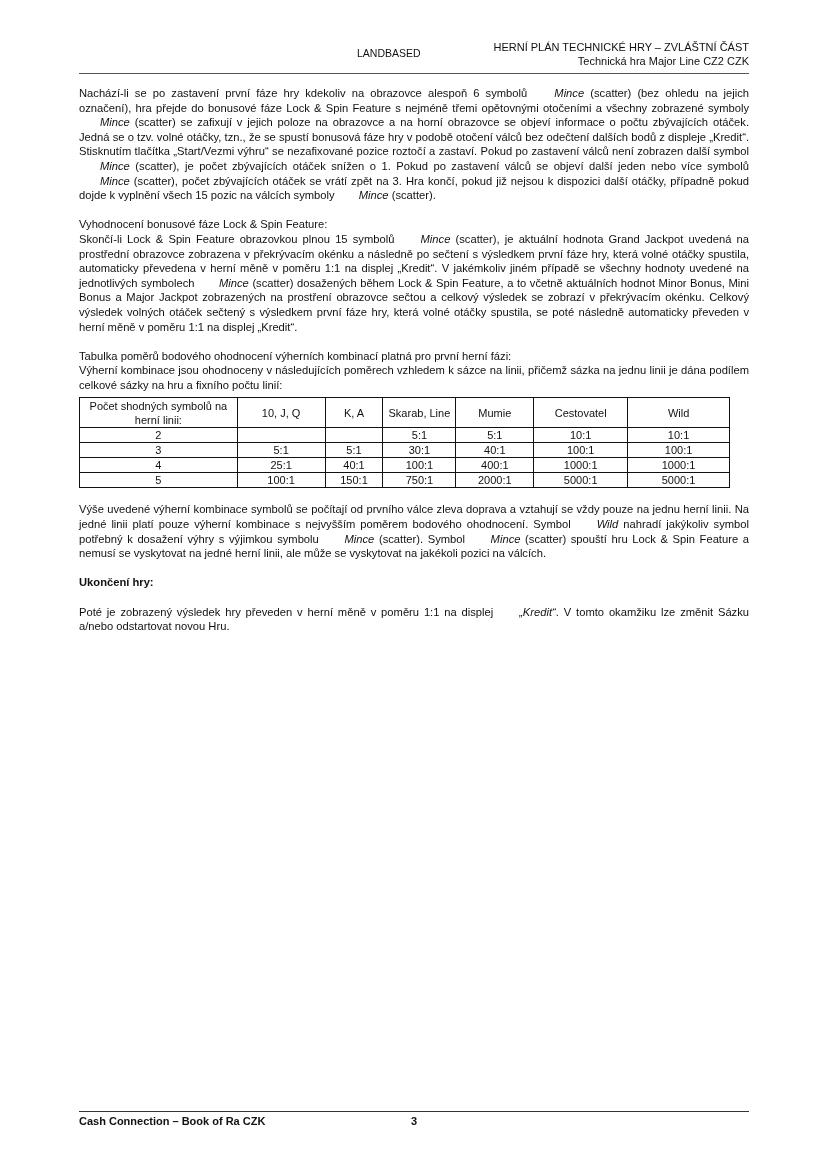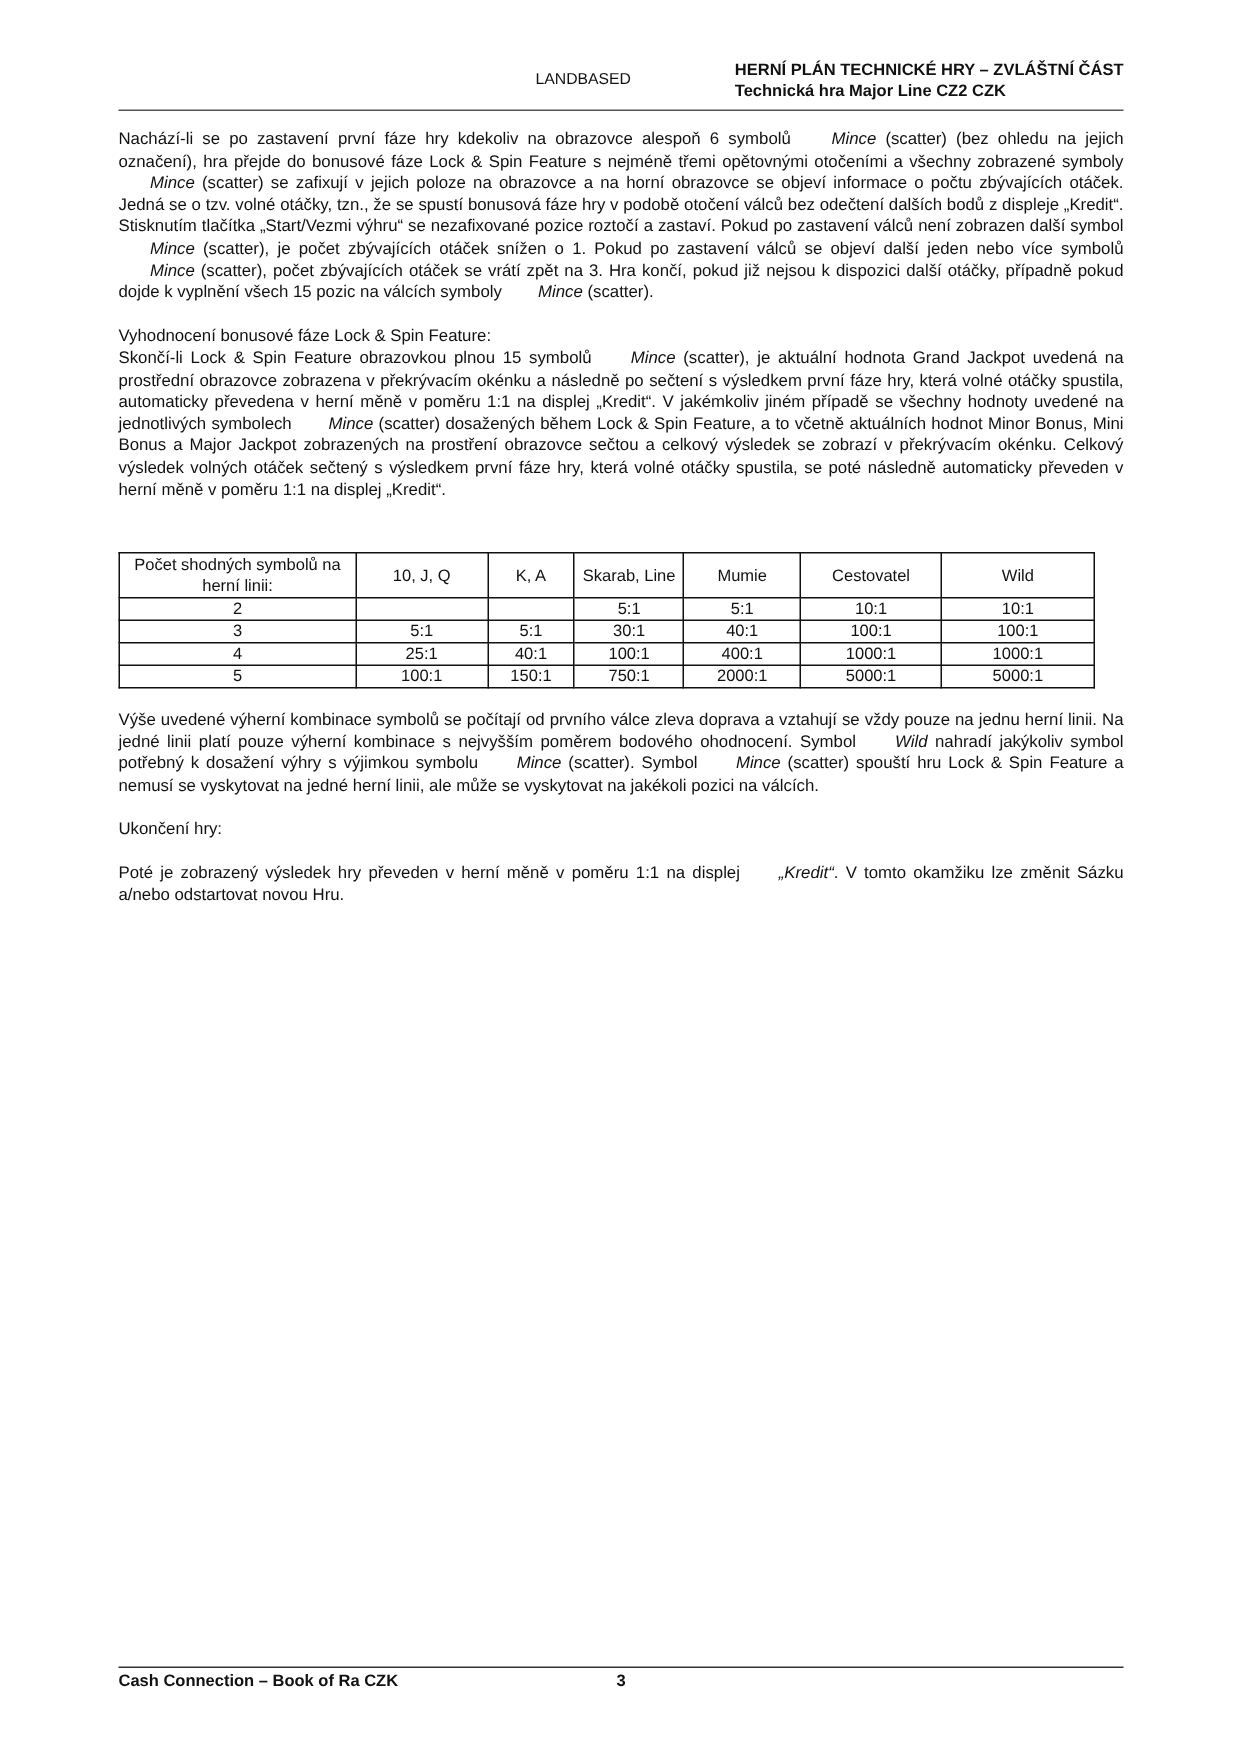--- a/index.html
+++ b/index.html
@@ -1,25 +1,25 @@
 <!DOCTYPE html>
 <html><head>
 <meta charset="utf-8">
 <style>
   html, body { margin: 0; padding: 0; background: #ffffff; }
   body { width: 827px; height: 1169px; position: relative; overflow: hidden;
          font-family: "Liberation Sans", sans-serif; color: #111; }
   .page { position: absolute; left: 0; top: 0; width: 827px; height: 1169px; }
   .hdr-left { position: absolute; left: 357px; top: 47px; font-size: 10.5px; font-weight: normal; text-align: center; }
-  .hdr-right { position: absolute; right: 78px; top: 40px; font-size: 11px; font-weight: bold; line-height: 14px; }
+  .hdr-right { position: absolute; right: 78px; top: 40px; text-align: right; font-size: 11px; font-weight: normal; line-height: 14px; }
   .hdr-rule { position: absolute; left: 79px; top: 73px; width: 670px; height: 0; border-top: 1.5px solid #555; }
   .body { position: absolute; left: 79px; top: 86px; width: 670px; font-size: 11.2px; line-height: 14.6px; }
   .p { margin: 0 0 14.6px 0; text-align: justify; }
   .p i { font-style: italic; padding-left: 21px; }
-  .title { font-weight: normal; margin: 0 0 14.6px 0; }
+  .title { font-weight: bold; margin: 0 0 14.6px 0; }
   table.pay { border-collapse: collapse; width: 651px; margin: 5px 0 14px 0; font-size: 11px; }
   table.pay td, table.pay th { border: 1px solid #111; text-align: center; padding: 0; line-height: 14px; font-weight: normal; }
   table.pay th { height: 29px; }
   table.pay td { height: 14px; }
   .ftr-rule { position: absolute; left: 79px; top: 1111px; width: 670px; border-top: 1px solid #333; }
   .ftr-left { position: absolute; left: 79px; top: 1115px; font-size: 11px; font-weight: bold; }
   .ftr-page { position: absolute; left: 411px; top: 1115px; font-size: 11px; font-weight: bold; }
 </style>
 </head>
 <body>
@@ -36,21 +36,22 @@
     <p class="p">
       <span>Nachází-li se po zastavení první fáze hry kdekoliv na obrazovce alespoň 6 symbolů </span><i>Mince</i><span> (scatter) (bez ohledu na jejich označení), hra přejde do bonusové fáze Lock &amp; Spin Feature s nejméně třemi opětovnými otočeními a všechny zobrazené symboly </span><i>Mince</i><span> (scatter) se zafixují v jejich poloze na obrazovce a na horní obrazovce se objeví informace o počtu zbývajících otáček. Jedná se o tzv. volné otáčky, tzn., že se spustí bonusová fáze hry v podobě otočení válců bez odečtení dalších bodů z displeje „Kredit“. Stisknutím tlačítka „Start/Vezmi výhru“ se nezafixované pozice roztočí a zastaví. Pokud po zastavení válců není zobrazen další symbol </span><i>Mince</i><span> (scatter), je počet zbývajících otáček snížen o 1. Pokud po zastavení válců se objeví další jeden nebo více symbolů </span><i>Mince</i><span> (scatter), počet zbývajících otáček se vrátí zpět na 3. Hra končí, pokud již nejsou k dispozici další otáčky, případně pokud dojde k vyplnění všech 15 pozic na válcích symboly </span><i>Mince</i><span> (scatter).</span>
     </p>
 
     <p class="p">
       <span>Vyhodnocení bonusové fáze Lock &amp; Spin Feature:</span><br>
       <span>Skončí-li Lock &amp; Spin Feature obrazovkou plnou 15 symbolů </span><i>Mince</i><span> (scatter), je aktuální hodnota Grand Jackpot uvedená na prostřední obrazovce zobrazena v překrývacím okénku a následně po sečtení s výsledkem první fáze hry, která volné otáčky spustila, automaticky převedena v herní měně v poměru 1:1 na displej „Kredit“. V jakémkoliv jiném případě se všechny hodnoty uvedené na jednotlivých symbolech </span><i>Mince</i><span> (scatter) dosažených během Lock &amp; Spin Feature, a to včetně aktuálních hodnot Minor Bonus, Mini Bonus a Major Jackpot zobrazených na prostření obrazovce sečtou a celkový výsledek se zobrazí v překrývacím okénku. Celkový výsledek volných otáček sečtený s výsledkem první fáze hry, která volné otáčky spustila, se poté následně automaticky převeden v herní měně v poměru 1:1 na displej „Kredit“.</span>
     </p>
 
     <p class="p" style="margin-bottom:0">
-      <br>
+      <span>Tabulka poměrů bodového ohodnocení výherních kombinací platná pro první herní fázi:</span><br>
+      <span>Výherní kombinace jsou ohodnoceny v následujících poměrech vzhledem k sázce na linii, přičemž sázka na jednu linii je dána podílem celkové sázky na hru a fixního počtu linií:</span>
     </p>
 
     <table class="pay">
       <colgroup>
         <col style="width:158px">
           <col style="width:88px">
           <col style="width:58px">
           <col style="width:73px">
           <col style="width:78px">
           <col style="width:94px">

